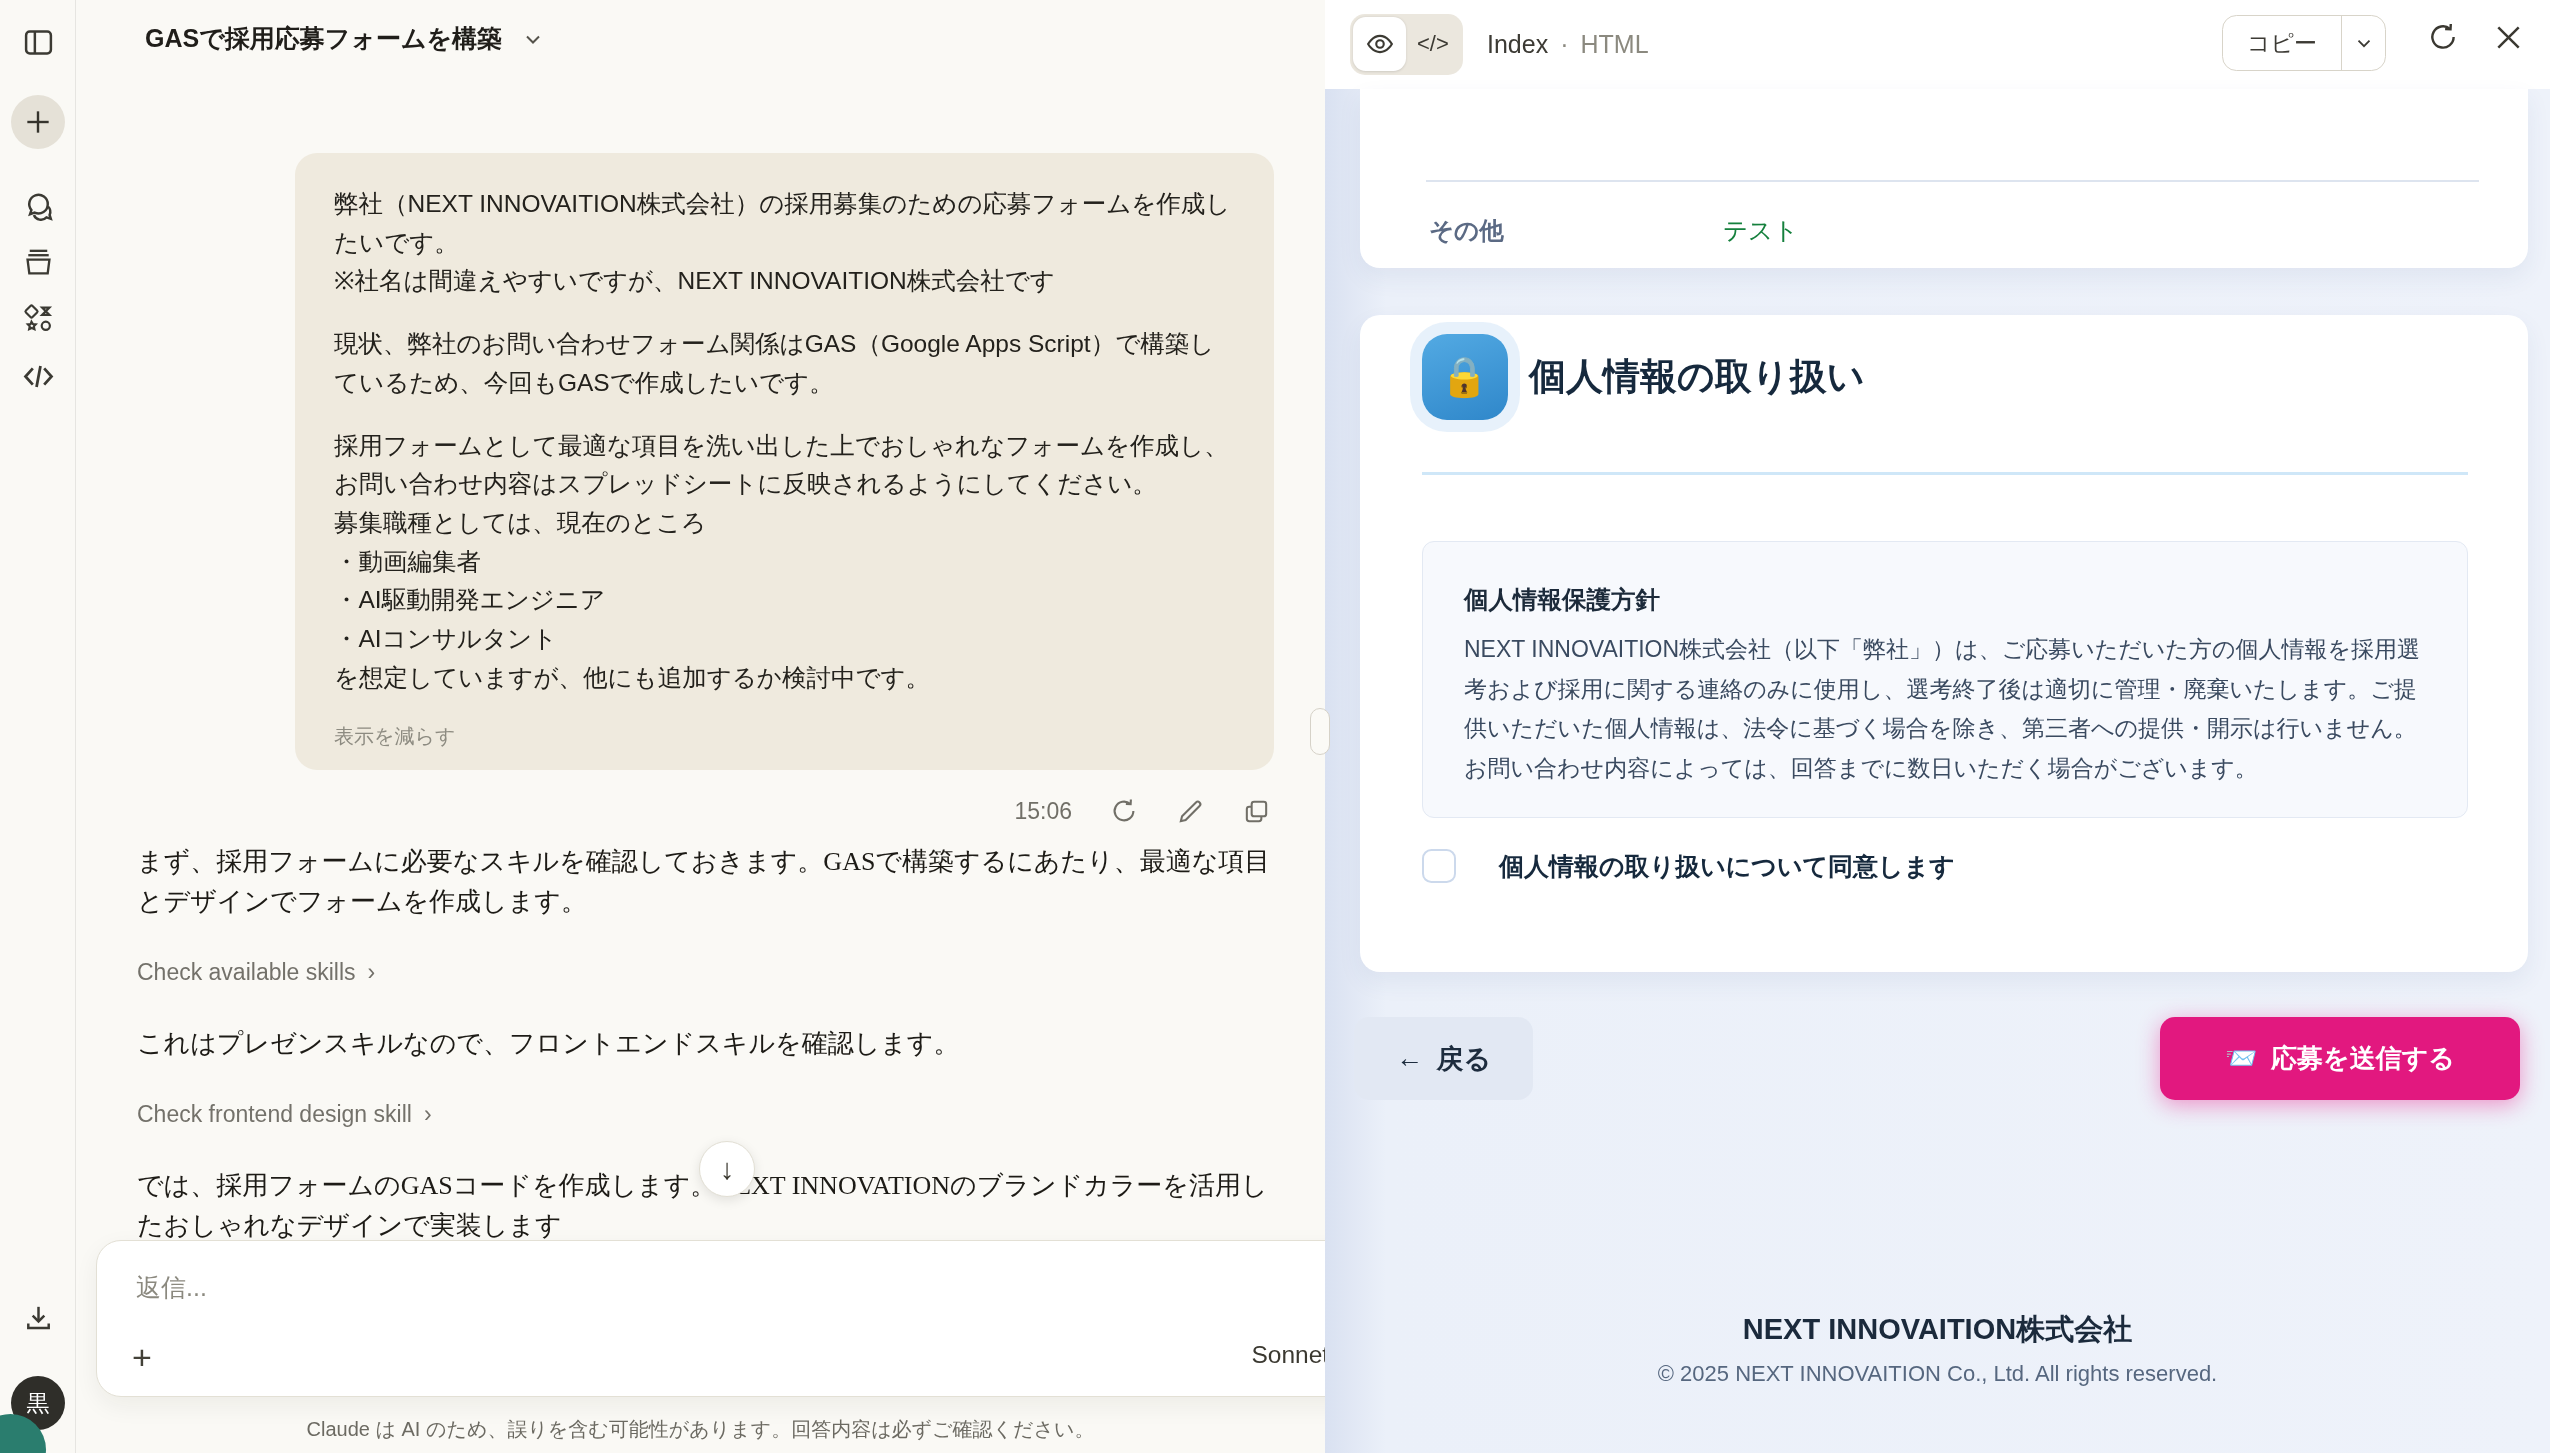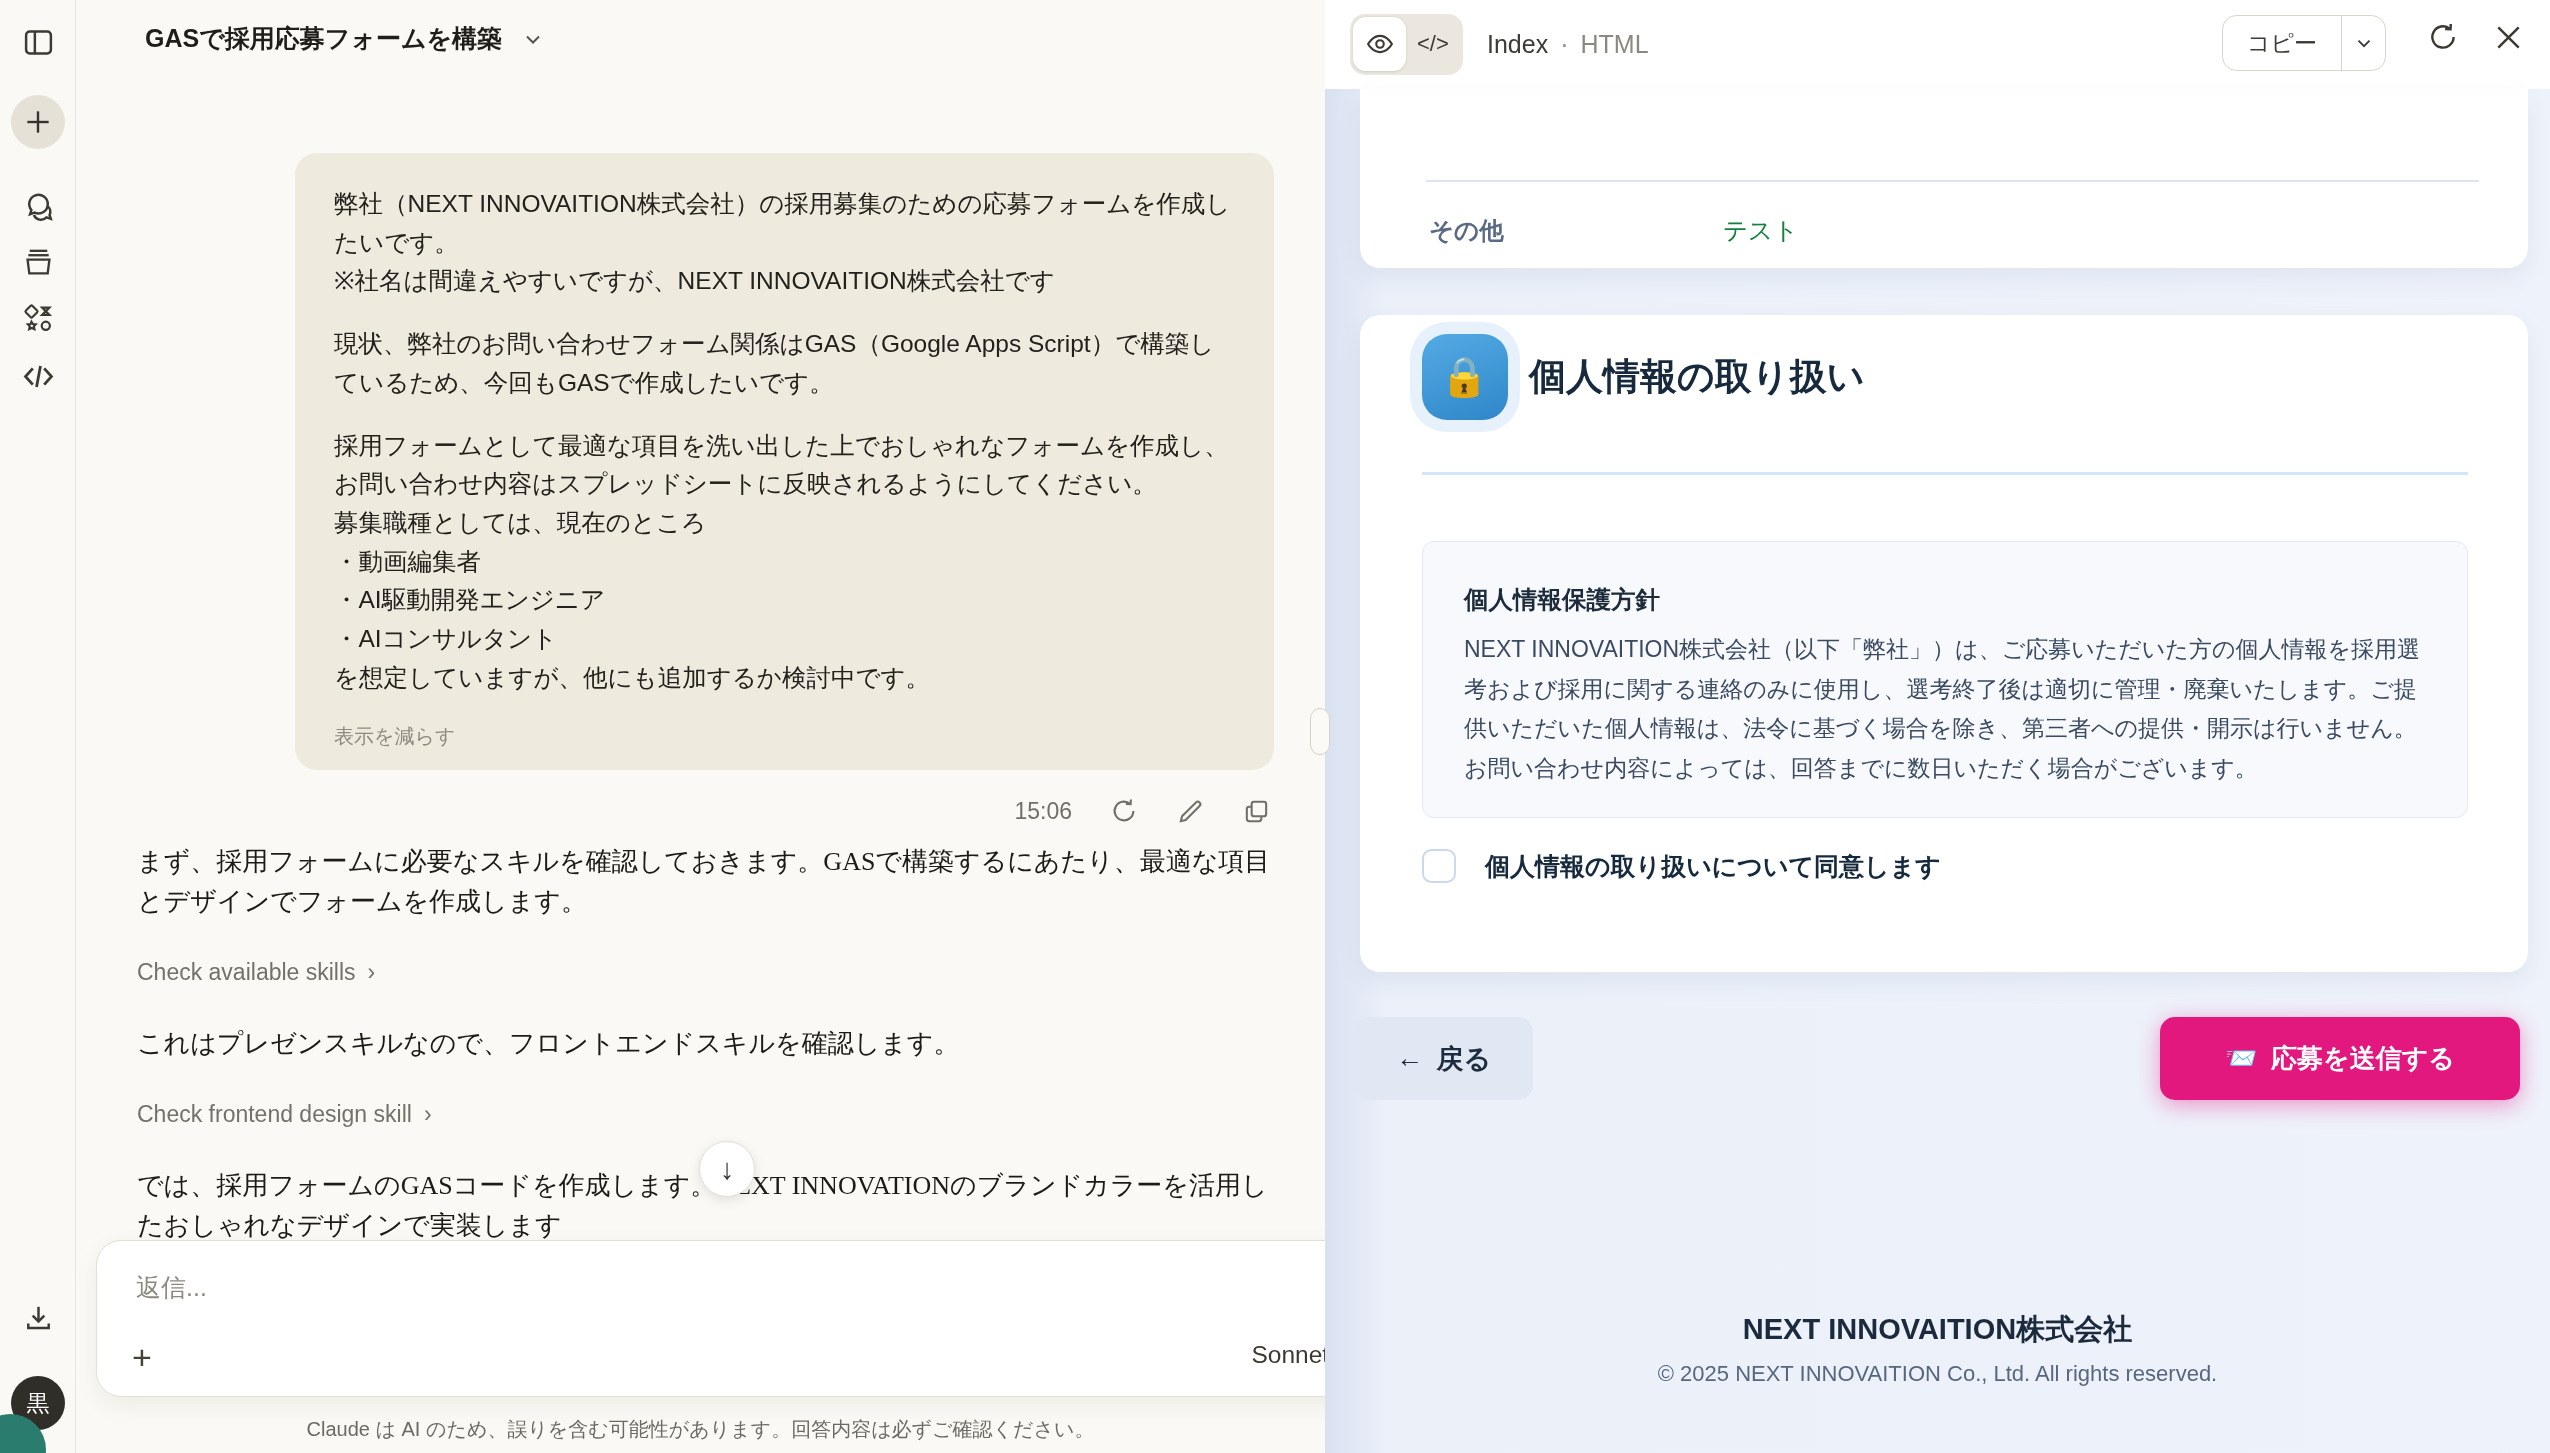--- a/index.html
+++ b/index.html
@@ -72,21 +72,21 @@
   .card2{top:226px;height:657px;border-radius:20px;}
   .lock-badge{position:absolute;left:62px;top:19.4px;width:86px;height:86px;border-radius:25px;
         background:linear-gradient(160deg,#53aae3,#2f87ca);box-shadow:0 0 0 12px rgba(120,180,235,0.18);
         display:flex;align-items:center;justify-content:center;font-size:39px;}
   .p-heading{position:absolute;left:169px;top:37px;font-size:37px;font-weight:700;color:#16293d;}
   .p-divider{position:absolute;left:62px;top:157px;width:1046px;height:2.5px;background:#cfe7f8;}
   .policy-box{position:absolute;left:62px;top:226px;width:1046px;height:277px;background:#f7f9fd;
         border:1.3px solid #e3e9f3;border-radius:12px;}
   .policy-title{position:absolute;left:41px;top:41px;font-size:24.5px;font-weight:700;color:#1c2a3a;}
   .policy-body{position:absolute;left:41px;top:88px;width:968px;font-size:23px;line-height:1.72;color:#3a4a60;}
-  .consent{position:absolute;left:62px;top:534px;display:flex;align-items:center;gap:29px;}
+  .consent{position:absolute;left:62px;top:534px;display:flex;align-items:center;gap:43px;}
   .checkbox{width:34px;height:34px;border:2.5px solid #ccd9ec;border-radius:9.3px;background:#fff;}
   .consent-label{font-size:25px;font-weight:700;color:#16293d;}
   .back-btn{position:absolute;left:29px;top:928px;width:179px;height:83px;background:#e2e8f3;border-radius:15px;
         display:flex;align-items:center;justify-content:center;gap:13.5px;font-size:27px;font-weight:700;color:#1d2c3e;}
   .submit-btn{position:absolute;left:835px;top:928px;width:360px;height:83px;background:#e2187f;border-radius:15px;
         box-shadow:0 5px 22px rgba(236,30,140,0.45);display:flex;align-items:center;justify-content:center;gap:13.5px;
         font-size:26px;font-weight:700;color:#ffffff;}
   .art-footer-co{position:absolute;left:0;top:1221px;width:1225px;text-align:center;
         font-size:29px;font-weight:700;color:#1b2a3c;}
   .art-footer-cp{position:absolute;left:0;top:1272px;width:1225px;text-align:center;font-size:22px;color:#56677f;}

